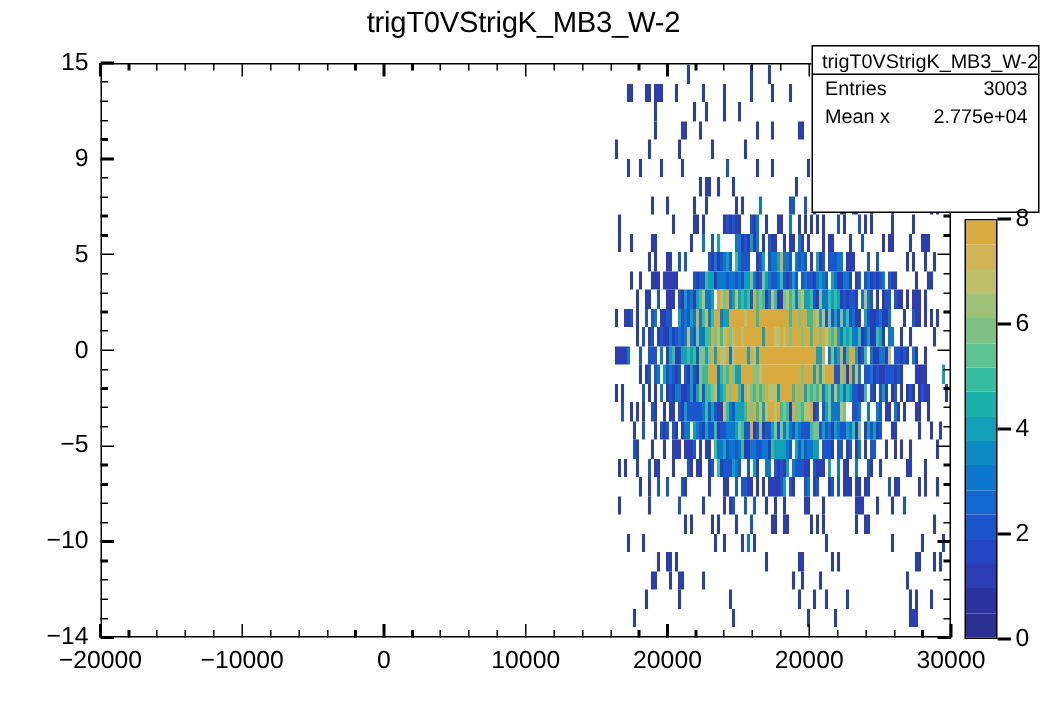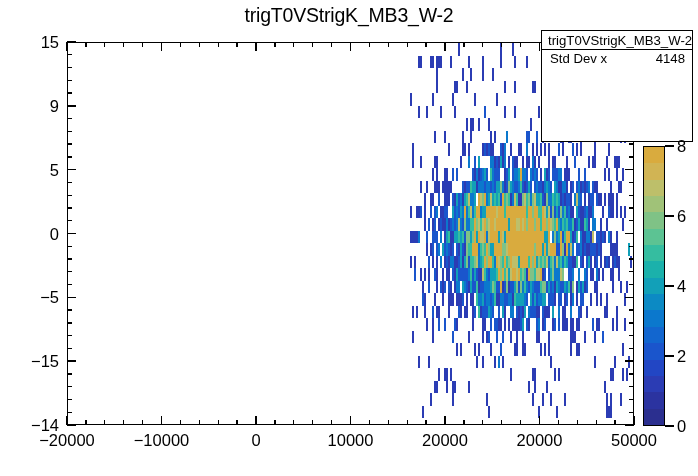--- a/index.html
+++ b/index.html
@@ -1486,38 +1486,42 @@
       <div class="tick" style="left: 67px; top: 41.3px; width: 9px; height: 1.4px;"></div>
       <div class="tick" style="left: 625px; top: 41.3px; width: 9px; height: 1.4px;"></div>
     </div>
   <div id="axis-x-labels">
       <div class="xlab" style="left: 67px; top: 431px;">−20000</div>
       <div class="xlab" style="left: 161.5px; top: 431px;">−10000</div>
       <div class="xlab" style="left: 256px; top: 431px;">0</div>
       <div class="xlab" style="left: 350.5px; top: 431px;">10000</div>
       <div class="xlab" style="left: 445px; top: 431px;">20000</div>
       <div class="xlab" style="left: 539.5px; top: 431px;">20000</div>
-      <div class="xlab" style="left: 634px; top: 431px;">50000</div>
+      <div class="xlab" style="left: 634px; top: 431px;">30000</div>
     </div>
   <div id="axis-y-labels">
       <div class="ylab" style="left: 15px; width: 44px; top: 42px;">15</div>
       <div class="ylab" style="left: 15px; width: 44px; top: 105.833px;">9</div>
       <div class="ylab" style="left: 15px; width: 44px; top: 169.667px;">5</div>
       <div class="ylab" style="left: 15px; width: 44px; top: 233.5px;">0</div>
       <div class="ylab" style="left: 15px; width: 44px; top: 297.333px;">−5</div>
-      <div class="ylab" style="left: 15px; width: 44px; top: 361.167px;">−15</div>
+      <div class="ylab" style="left: 15px; width: 44px; top: 361.167px;">−10</div>
       <div class="ylab" style="left: 15px; width: 44px; top: 425px;">−14</div>
     </div>
 
   <div id="stats">
     <div id="stats-title">trigT0VStrigK_MB3_W-2</div>
     <div id="stats-rows">
         <div class="stat-row">
-          <span class="k">Std Dev x</span>
-          <span class="v">4148</span>
+          <span class="k">Entries</span>
+          <span class="v">3003</span>
+        </div>
+        <div class="stat-row">
+          <span class="k">Mean x</span>
+          <span class="v">2.775e+04</span>
         </div>
       </div>
   </div>
 
   <div id="palette">
     <div id="palette-strip">
         <div style="background: rgb(43, 47, 143);"></div>
         <div style="background: rgb(43, 51, 160);"></div>
         <div style="background: rgb(43, 60, 180);"></div>
         <div style="background: rgb(34, 70, 196);"></div>

